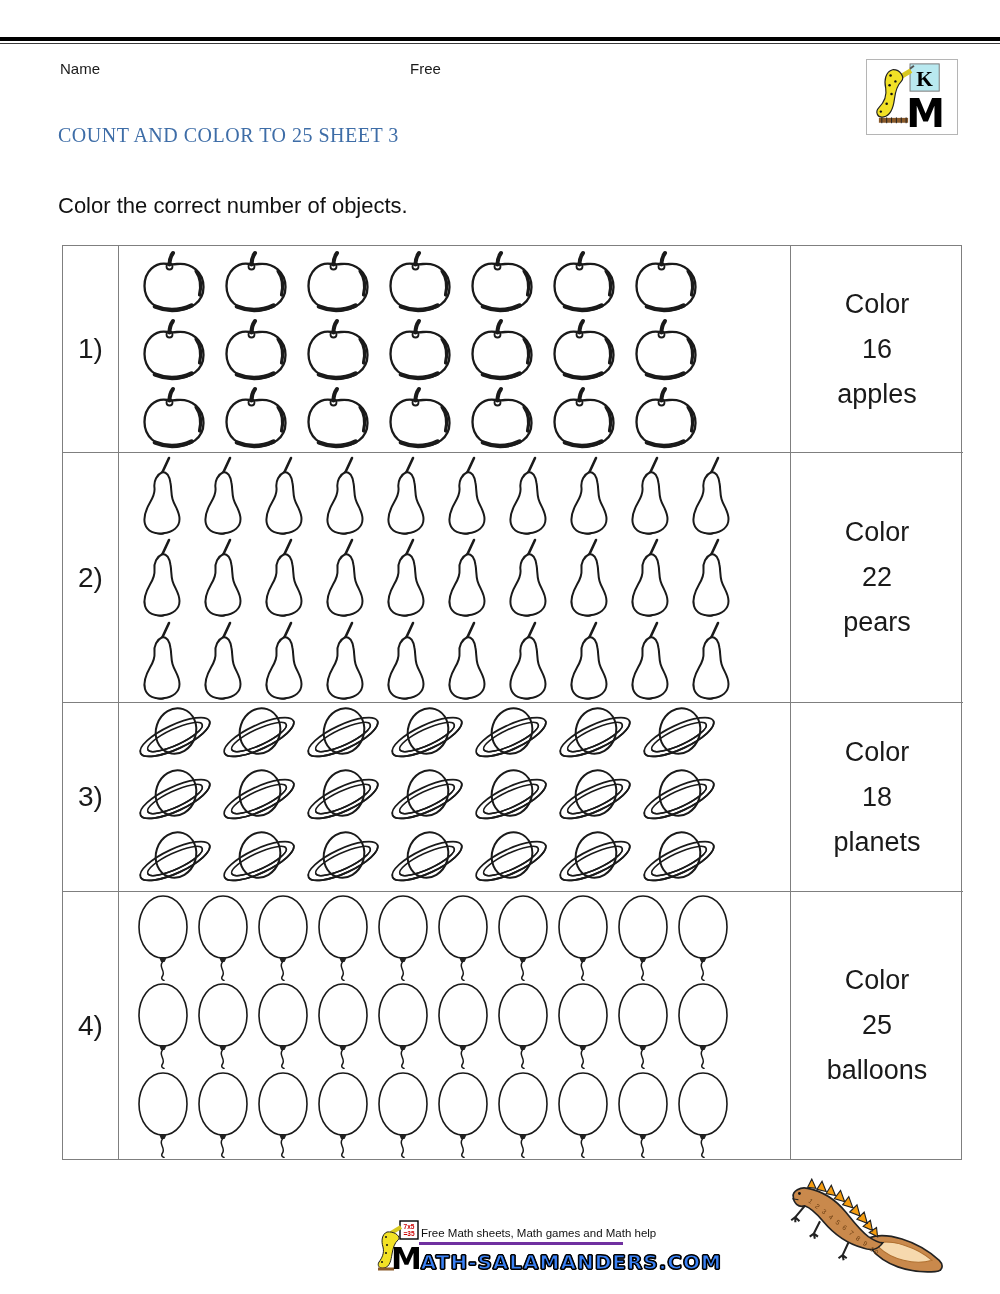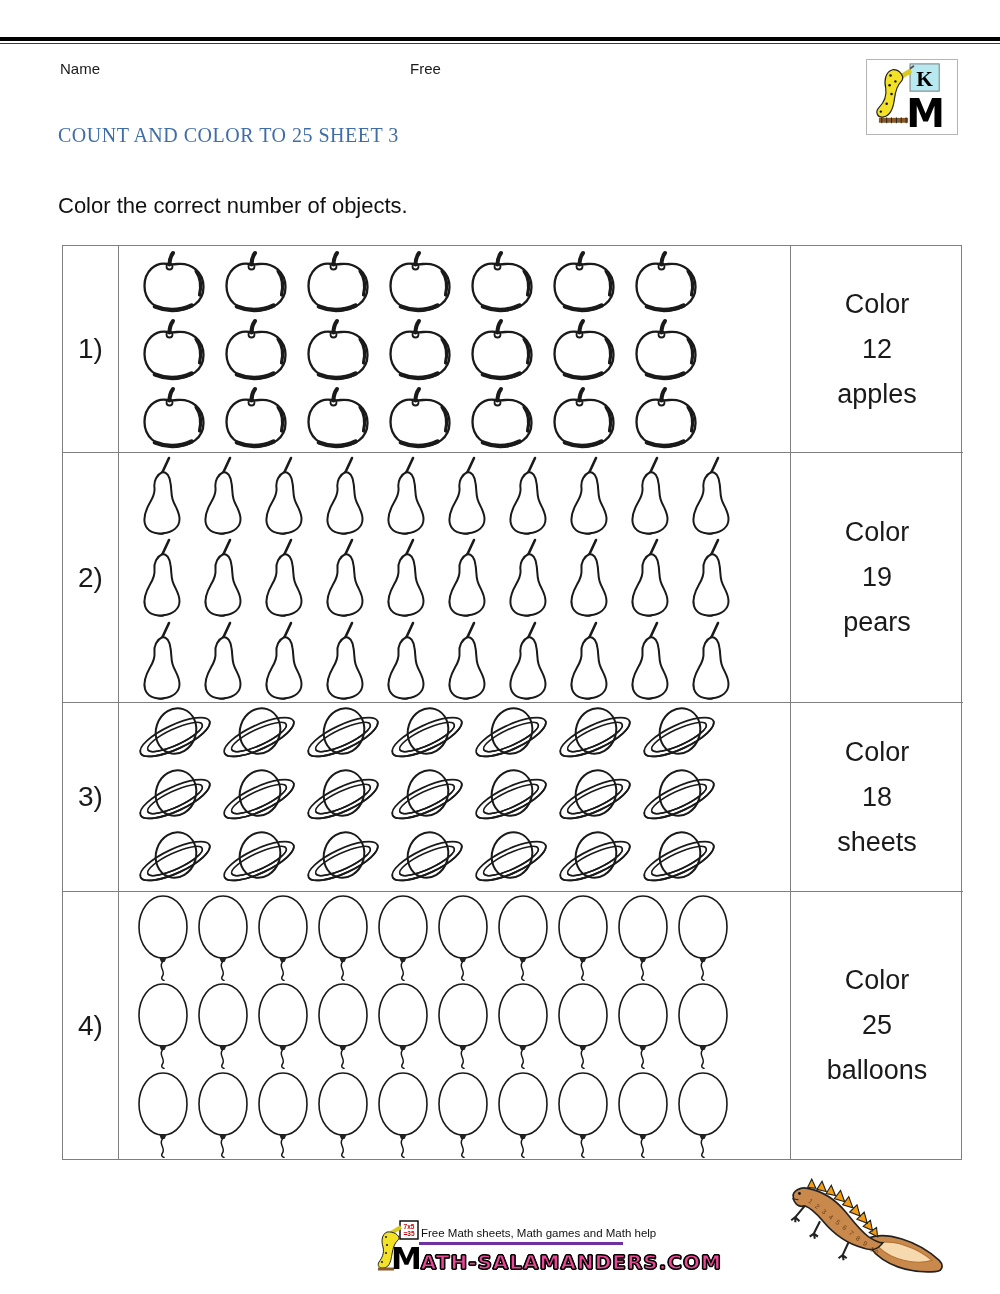--- a/index.html
+++ b/index.html
@@ -32,21 +32,21 @@
   .obj-icon{display:block;}
   .task-cell{display:flex;flex-direction:column;align-items:center;justify-content:center;
              font-size:27px;line-height:45px;text-align:right;}
   .ico{stroke:#1a1a1a;fill:none;stroke-linecap:round;stroke-linejoin:round;}
   
   .footer-salamander{top:1219px;left:377px;width:46px;height:52px;}
   .tagline{top:1227px;left:421px;font-size:11.5px;font-weight:normal;color:#111;white-space:nowrap;}
   .purple-rule{top:1242px;left:419px;width:204px;height:3px;background:#7030a0;}
   .site-name{top:1240px;left:391px;white-space:nowrap;font-family:"DejaVu Sans",sans-serif;}
   .site-initial{font-size:31px;font-weight:bold;color:#000;letter-spacing:-1px;}
-  .site-rest{font-size:20px;font-weight:bold;color:#ec4899;letter-spacing:1px;
+  .site-rest{font-size:20px;font-weight:bold;color:#3b82f6;letter-spacing:1px;
              -webkit-text-stroke:1.2px #000;
              text-shadow:1px 0 #000,-1px 0 #000,0 1px #000,0 -1px #000;}
   .mascot-newt{top:1173px;left:783px;width:185px;height:115px;}
 </style>
 </head>
 <body>
 
 <svg width="0" height="0" style="position:absolute" aria-hidden="true">
   <defs>
     <clipPath id="ring-front">
@@ -180,21 +180,21 @@
         </svg>
         <svg class="obj-icon" width="82" height="66">
           <use href="#sym-apple"></use>
         </svg>
         <svg class="obj-icon" width="82" height="66">
           <use href="#sym-apple"></use>
         </svg>
       </div>
     <div class="cell task-cell last-col">
       <span>Color</span>
-      <span>12</span>
+      <span>16</span>
       <span>apples</span>
     </div>
 
     <div class="cell num-cell">2)</div>
     <div class="cell objects-cell" style="grid-template-columns: repeat(10, 61px);">
         <svg class="obj-icon" width="61" height="81">
           <use href="#sym-pear"></use>
         </svg>
         <svg class="obj-icon" width="61" height="81">
           <use href="#sym-pear"></use>
@@ -279,21 +279,21 @@
         </svg>
         <svg class="obj-icon" width="61" height="81">
           <use href="#sym-pear"></use>
         </svg>
         <svg class="obj-icon" width="61" height="81">
           <use href="#sym-pear"></use>
         </svg>
       </div>
     <div class="cell task-cell last-col">
       <span>Color</span>
-      <span>19</span>
+      <span>22</span>
       <span>pears</span>
     </div>
 
     <div class="cell num-cell">3)</div>
     <div class="cell objects-cell" style="grid-template-columns: repeat(7, 84px);">
         <svg class="obj-icon" width="84" height="60">
           <use href="#sym-planet"></use>
         </svg>
         <svg class="obj-icon" width="84" height="60">
           <use href="#sym-planet"></use>
@@ -352,21 +352,21 @@
         <svg class="obj-icon" width="84" height="60">
           <use href="#sym-planet"></use>
         </svg>
         <svg class="obj-icon" width="84" height="60">
           <use href="#sym-planet"></use>
         </svg>
       </div>
     <div class="cell task-cell last-col">
       <span>Color</span>
       <span>18</span>
-      <span>sheets</span>
+      <span>planets</span>
     </div>
 
     <div class="cell num-cell last-row">4)</div>
     <div class="cell objects-cell last-row" style="grid-template-columns: repeat(10, 60px);">
         <svg class="obj-icon" width="60" height="87">
           <use href="#sym-balloon"></use>
         </svg>
         <svg class="obj-icon" width="60" height="87">
           <use href="#sym-balloon"></use>
         </svg>

